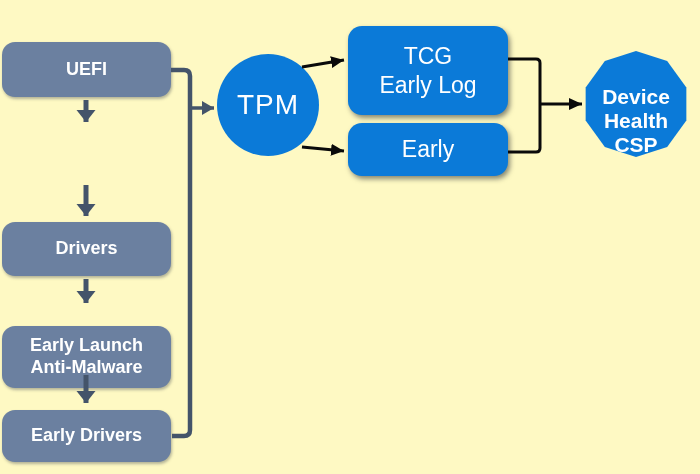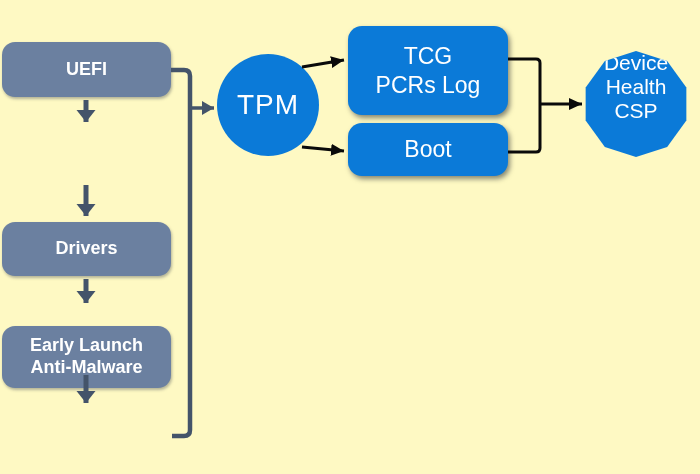--- a/index.html
+++ b/index.html
@@ -81,27 +81,28 @@
   .deca {
     position: absolute;
     left: 583px;
     top: 51px;
     width: 106px;
     height: 106px;
     background: #0B7AD8;
     clip-path: polygon(50% 0%, 79.4% 9.5%, 97.5% 34.5%, 97.5% 65.5%, 79.4% 90.5%,
                        50% 100%, 20.6% 90.5%, 2.5% 65.5%, 2.5% 34.5%, 20.6% 9.5%);
     display: flex;
-    align-items: flex-start;
+    align-items: flex-end;
     justify-content: center;
     text-align: center;
     color: #ffffff;
     font-size: 21px;
     line-height: 1.15;
     white-space: pre-line;
+    font-weight: bold;
   }
 
   
   .wires {
     position: absolute;
     left: 0;
     top: 0;
     width: 700px;
     height: 474px;
     pointer-events: none;
@@ -115,31 +116,34 @@
   <div class="gnode node-uefi">
     <span>UEFI</span>
   </div>
   <div class="gnode node-kernel">
     <span>Drivers</span>
   </div>
   <div class="gnode node-elam">
     <span>Early Launch
 Anti-Malware</span>
   </div>
+  <div class="gnode node-drivers">
+    <span>Early Drivers</span>
+  </div>
 
   <div class="tpm">
     <span>TPM</span>
   </div>
 
   <div class="bnode node-tcg">
     <span>TCG
-PCRs Log</span>
+Early Log</span>
   </div>
   <div class="bnode node-pcrs">
-    <span>Boot</span>
+    <span>Early</span>
   </div>
 
   <div class="deca">
     <span>Device
 Health
 CSP</span>
   </div>
 
   <svg class="wires" viewBox="0 0 700 474" xmlns="http://www.w3.org/2000/svg">
     <defs>

